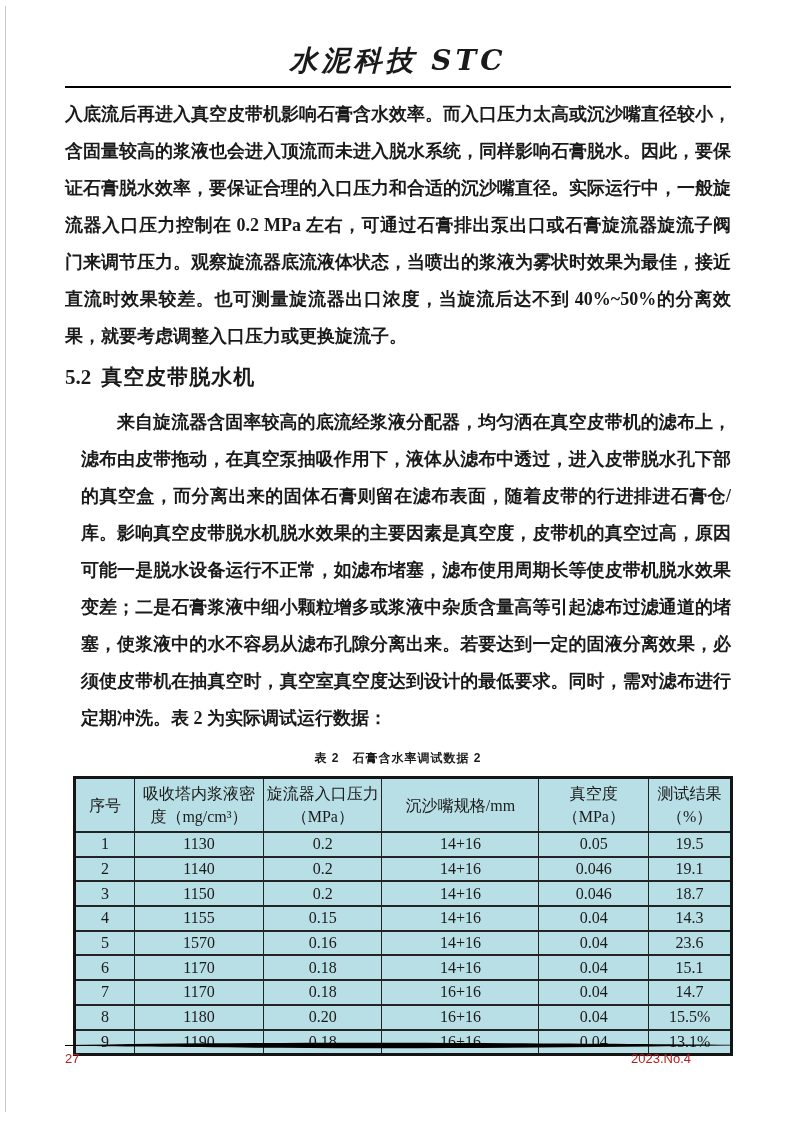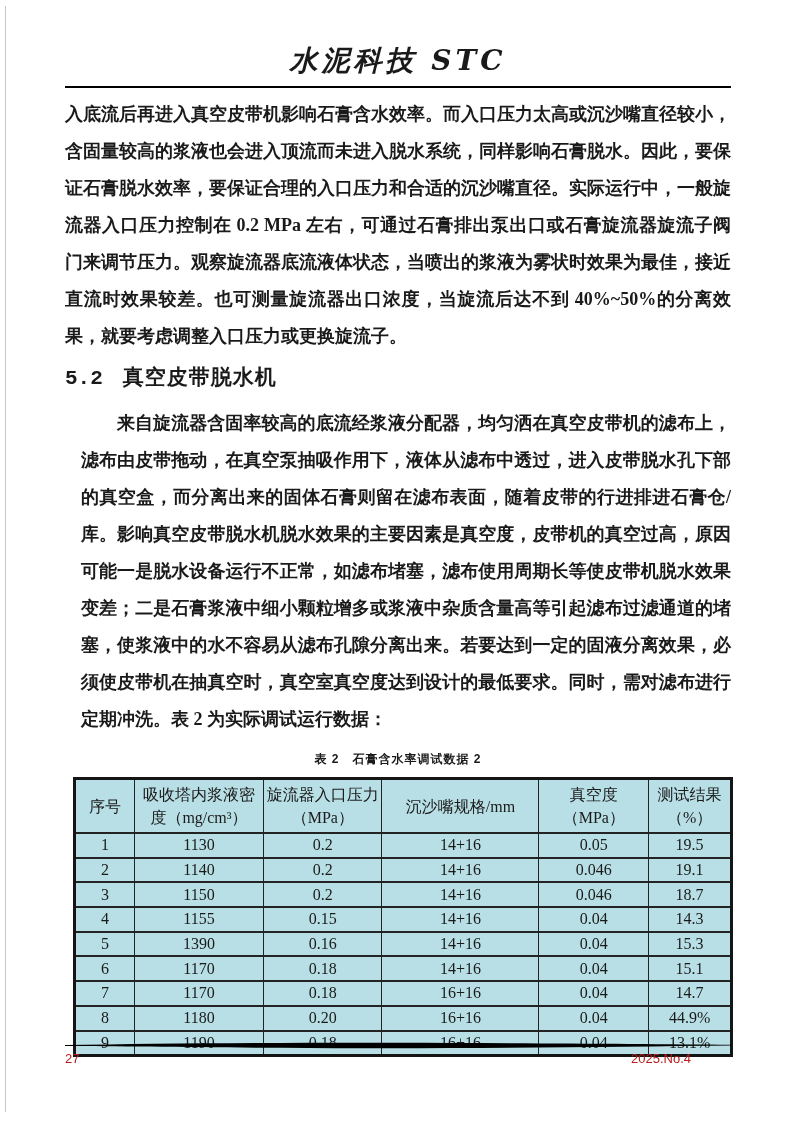--- a/index.html
+++ b/index.html
@@ -38,21 +38,21 @@
     text-justify:inter-ideograph;
     font-weight:bold;
   }
   .indented{text-indent:2em;margin-left:16px;}
   .section-heading{
     margin:3px 0 0 0;
     font-size:21px;
     line-height:37px;
     font-weight:bold;
   }
-  .section-heading .sec-no{font-family:Liberation Mono, monospace;margin-right:20px;}
+  .section-heading .sec-no{font-family:Liberation Serif, serif;margin-right:10px;}
   .section-heading .sec-title{font-family:"Liberation Sans",sans-serif;letter-spacing:1px;}
   .table-caption{
     margin:13px 0 9px 0;
     text-align:center;
     font-family:"Liberation Sans",sans-serif;
     font-weight:bold;
     font-size:12px;
     letter-spacing:1px;
   }
   table.data-table{
@@ -163,25 +163,25 @@
           <tr>
             <td>4</td>
             <td>1155</td>
             <td>0.15</td>
             <td>14+16</td>
             <td>0.04</td>
             <td>14.3</td>
           </tr>
           <tr>
             <td>5</td>
-            <td>1390</td>
+            <td>1570</td>
             <td>0.16</td>
             <td>14+16</td>
             <td>0.04</td>
-            <td>15.3</td>
+            <td>23.6</td>
           </tr>
           <tr>
             <td>6</td>
             <td>1170</td>
             <td>0.18</td>
             <td>14+16</td>
             <td>0.04</td>
             <td>15.1</td>
           </tr>
           <tr>
@@ -191,36 +191,36 @@
             <td>16+16</td>
             <td>0.04</td>
             <td>14.7</td>
           </tr>
           <tr>
             <td>8</td>
             <td>1180</td>
             <td>0.20</td>
             <td>16+16</td>
             <td>0.04</td>
-            <td>44.9%</td>
+            <td>15.5%</td>
           </tr>
           <tr>
             <td>9</td>
             <td>1190</td>
             <td>0.18</td>
             <td>16+16</td>
             <td>0.04</td>
             <td>13.1%</td>
           </tr>
         </tbody>
     </table>
   </div>
 
   <div class="footer">
     <svg class="footer-rule" width="666" height="7" viewBox="0 0 666 7" xmlns="http://www.w3.org/2000/svg">
       <path d="M0 3.1 C 90 1.8, 200 0.6, 330 0.8 C 460 1.0, 580 1.9, 666 2.7 L 666 3.6 C 560 4.8, 430 6.4, 300 6.2 C 180 6.0, 70 4.6, 0 4.1 Z" fill="#000000"></path>
     </svg>
     <div class="footer-text">
       <span>27</span>
-      <span class="issue-label">2025.No.4</span>
+      <span class="issue-label">2023.No.4</span>
     </div>
   </div>
 </div>
 
 </body></html>

